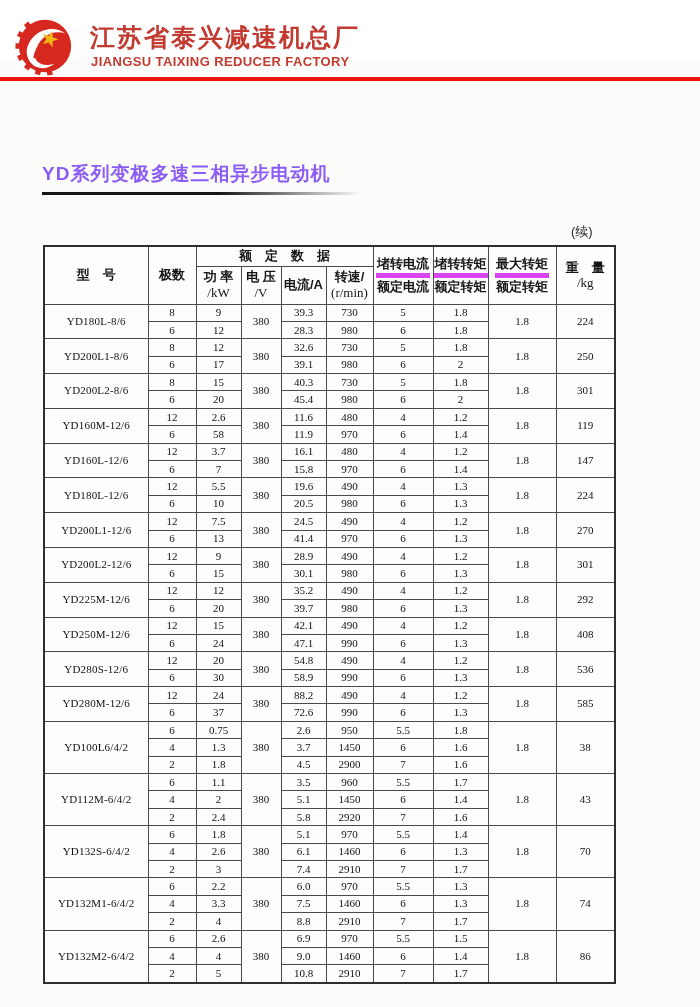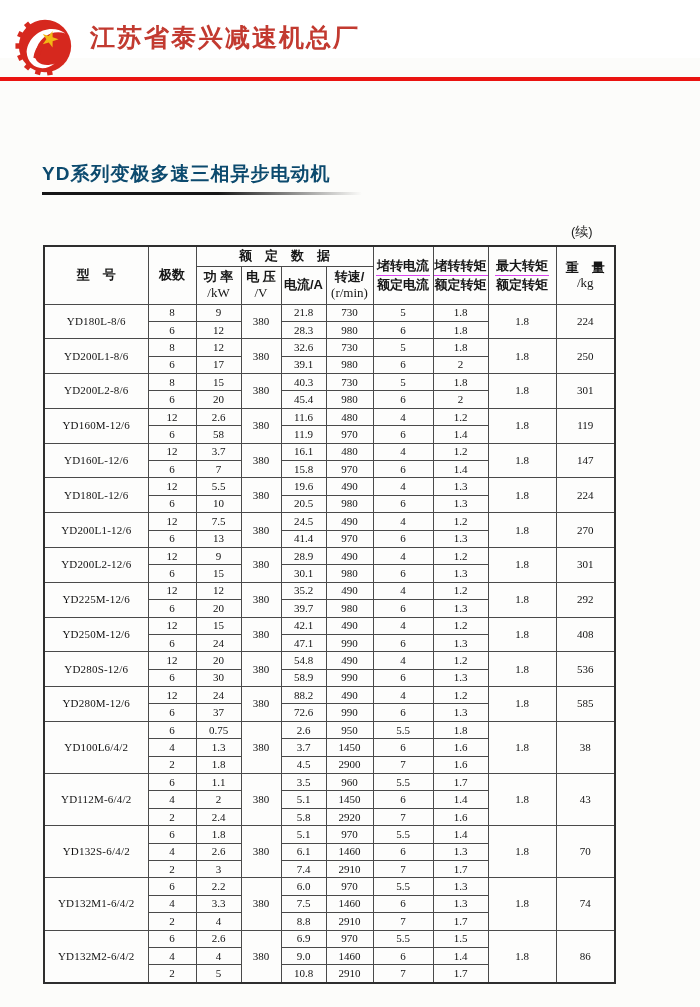--- a/index.html
+++ b/index.html
@@ -20,21 +20,21 @@
   }
   .company-en{
     position:absolute;left:91px;top:54px;
     font-size:13px;font-weight:bold;letter-spacing:0.4px;
     color:#c23a30;white-space:nowrap;
   }
   .red-rule{position:absolute;left:0;top:77px;width:700px;height:4px;background:#ea1310;}
   
   .doc-title{
     position:absolute;left:42px;top:161px;
-    font-size:19px;font-weight:bold;letter-spacing:1px;color:#0c4a6e;
+    font-size:19px;font-weight:bold;letter-spacing:1px;color:#8b5cf6;
     white-space:nowrap;
   }
   .title-rule{
     position:absolute;left:42px;top:192px;width:320px;height:3px;
     background:linear-gradient(to right,#161616 55%,rgba(22,22,22,0) 100%);
   }
   .continued{position:absolute;left:571px;top:223px;font-size:13px;color:#222;}
   
   table.spec{
     position:absolute;left:43px;top:245px;
@@ -54,21 +54,21 @@
   table.spec thead tr.h1{height:20px;}
   table.spec thead tr.h2{height:38px;}
   table.spec tbody td{
     font-family:"Liberation Serif",serif;
     font-size:11px;color:#111;height:16.4px;line-height:1;
   }
   td.model-cell{font-size:11px;letter-spacing:0.2px;margin-top:46px;}
   .two-line{display:flex;flex-direction:column;align-items:center;line-height:1.2;}
   .two-line .unit{font-family:"Liberation Serif",serif;font-weight:normal;}
   .frac{display:flex;flex-direction:column;align-items:center;line-height:1.35;}
-  .frac .num{border-bottom:1px solid #d946ef;padding:0 1px;}
+  .frac .num{border-bottom:5px solid #d946ef;padding:0 1px;}
 </style>
 </head>
 <body>
 
 <div class="topbar">
   <svg class="logo" viewBox="0 0 64 64" aria-hidden="true">
     <g fill="#d6281e">
       <circle cx="32" cy="32" r="27"></circle>
       <rect x="29.2" y="1.5" width="5.6" height="7" transform="rotate(170 32 32)"></rect>
       <rect x="29.2" y="1.5" width="5.6" height="7" transform="rotate(195 32 32)"></rect>
@@ -76,20 +76,21 @@
       <rect x="29.2" y="1.5" width="5.6" height="7" transform="rotate(245 32 32)"></rect>
       <rect x="29.2" y="1.5" width="5.6" height="7" transform="rotate(270 32 32)"></rect>
       <rect x="29.2" y="1.5" width="5.6" height="7" transform="rotate(295 32 32)"></rect>
       <rect x="29.2" y="1.5" width="5.6" height="7" transform="rotate(320 32 32)"></rect>
     </g>
     <path d="M13 38 C15 18 38 8 53 19 C41 15 25 21 22 40 C20 50 32 54 42 50 C30 60 14 54 13 38 Z" fill="#ffffff"></path>
     <path d="M20 44 C22 30 32 24 42 26 C34 28 27 34 26 46 Z" fill="#d6281e"></path>
     <polygon fill="#f2b715" transform="translate(37 25) rotate(18)" points="0,-9 2.1,-2.9 8.6,-2.8 3.4,1.1 5.3,7.3 0,3.6 -5.3,7.3 -3.4,1.1 -8.6,-2.8 -2.1,-2.9"></polygon>
   </svg>
   <div class="company-cn">江苏省泰兴减速机总厂</div>
+  <div class="company-en">JIANGSU TAIXING REDUCER FACTORY</div>
 </div>
 <div class="red-rule"></div>
 
 <div class="doc-title">YD系列变极多速三相异步电动机</div>
 <div class="title-rule"></div>
 <div class="continued">(续)</div>
 
 <table class="spec">
   <colgroup>
     <col style="width:104px">
@@ -154,21 +155,21 @@
         </div>
       </th>
     </tr>
   </thead>
 <tbody>
       <tr>
         <td rowspan="2" class="model-cell">YD180L-8/6</td>
         <td>8</td>
         <td>9</td>
         <td rowspan="2">380</td>
-        <td>21.8</td>
+        <td>39.3</td>
         <td>730</td>
         <td>5</td>
         <td>1.8</td>
         <td rowspan="2">1.8</td>
         <td rowspan="2">224</td>
       </tr>
       <tr>
         <td>6</td>
         <td>12</td>
         <td>28.3</td>

